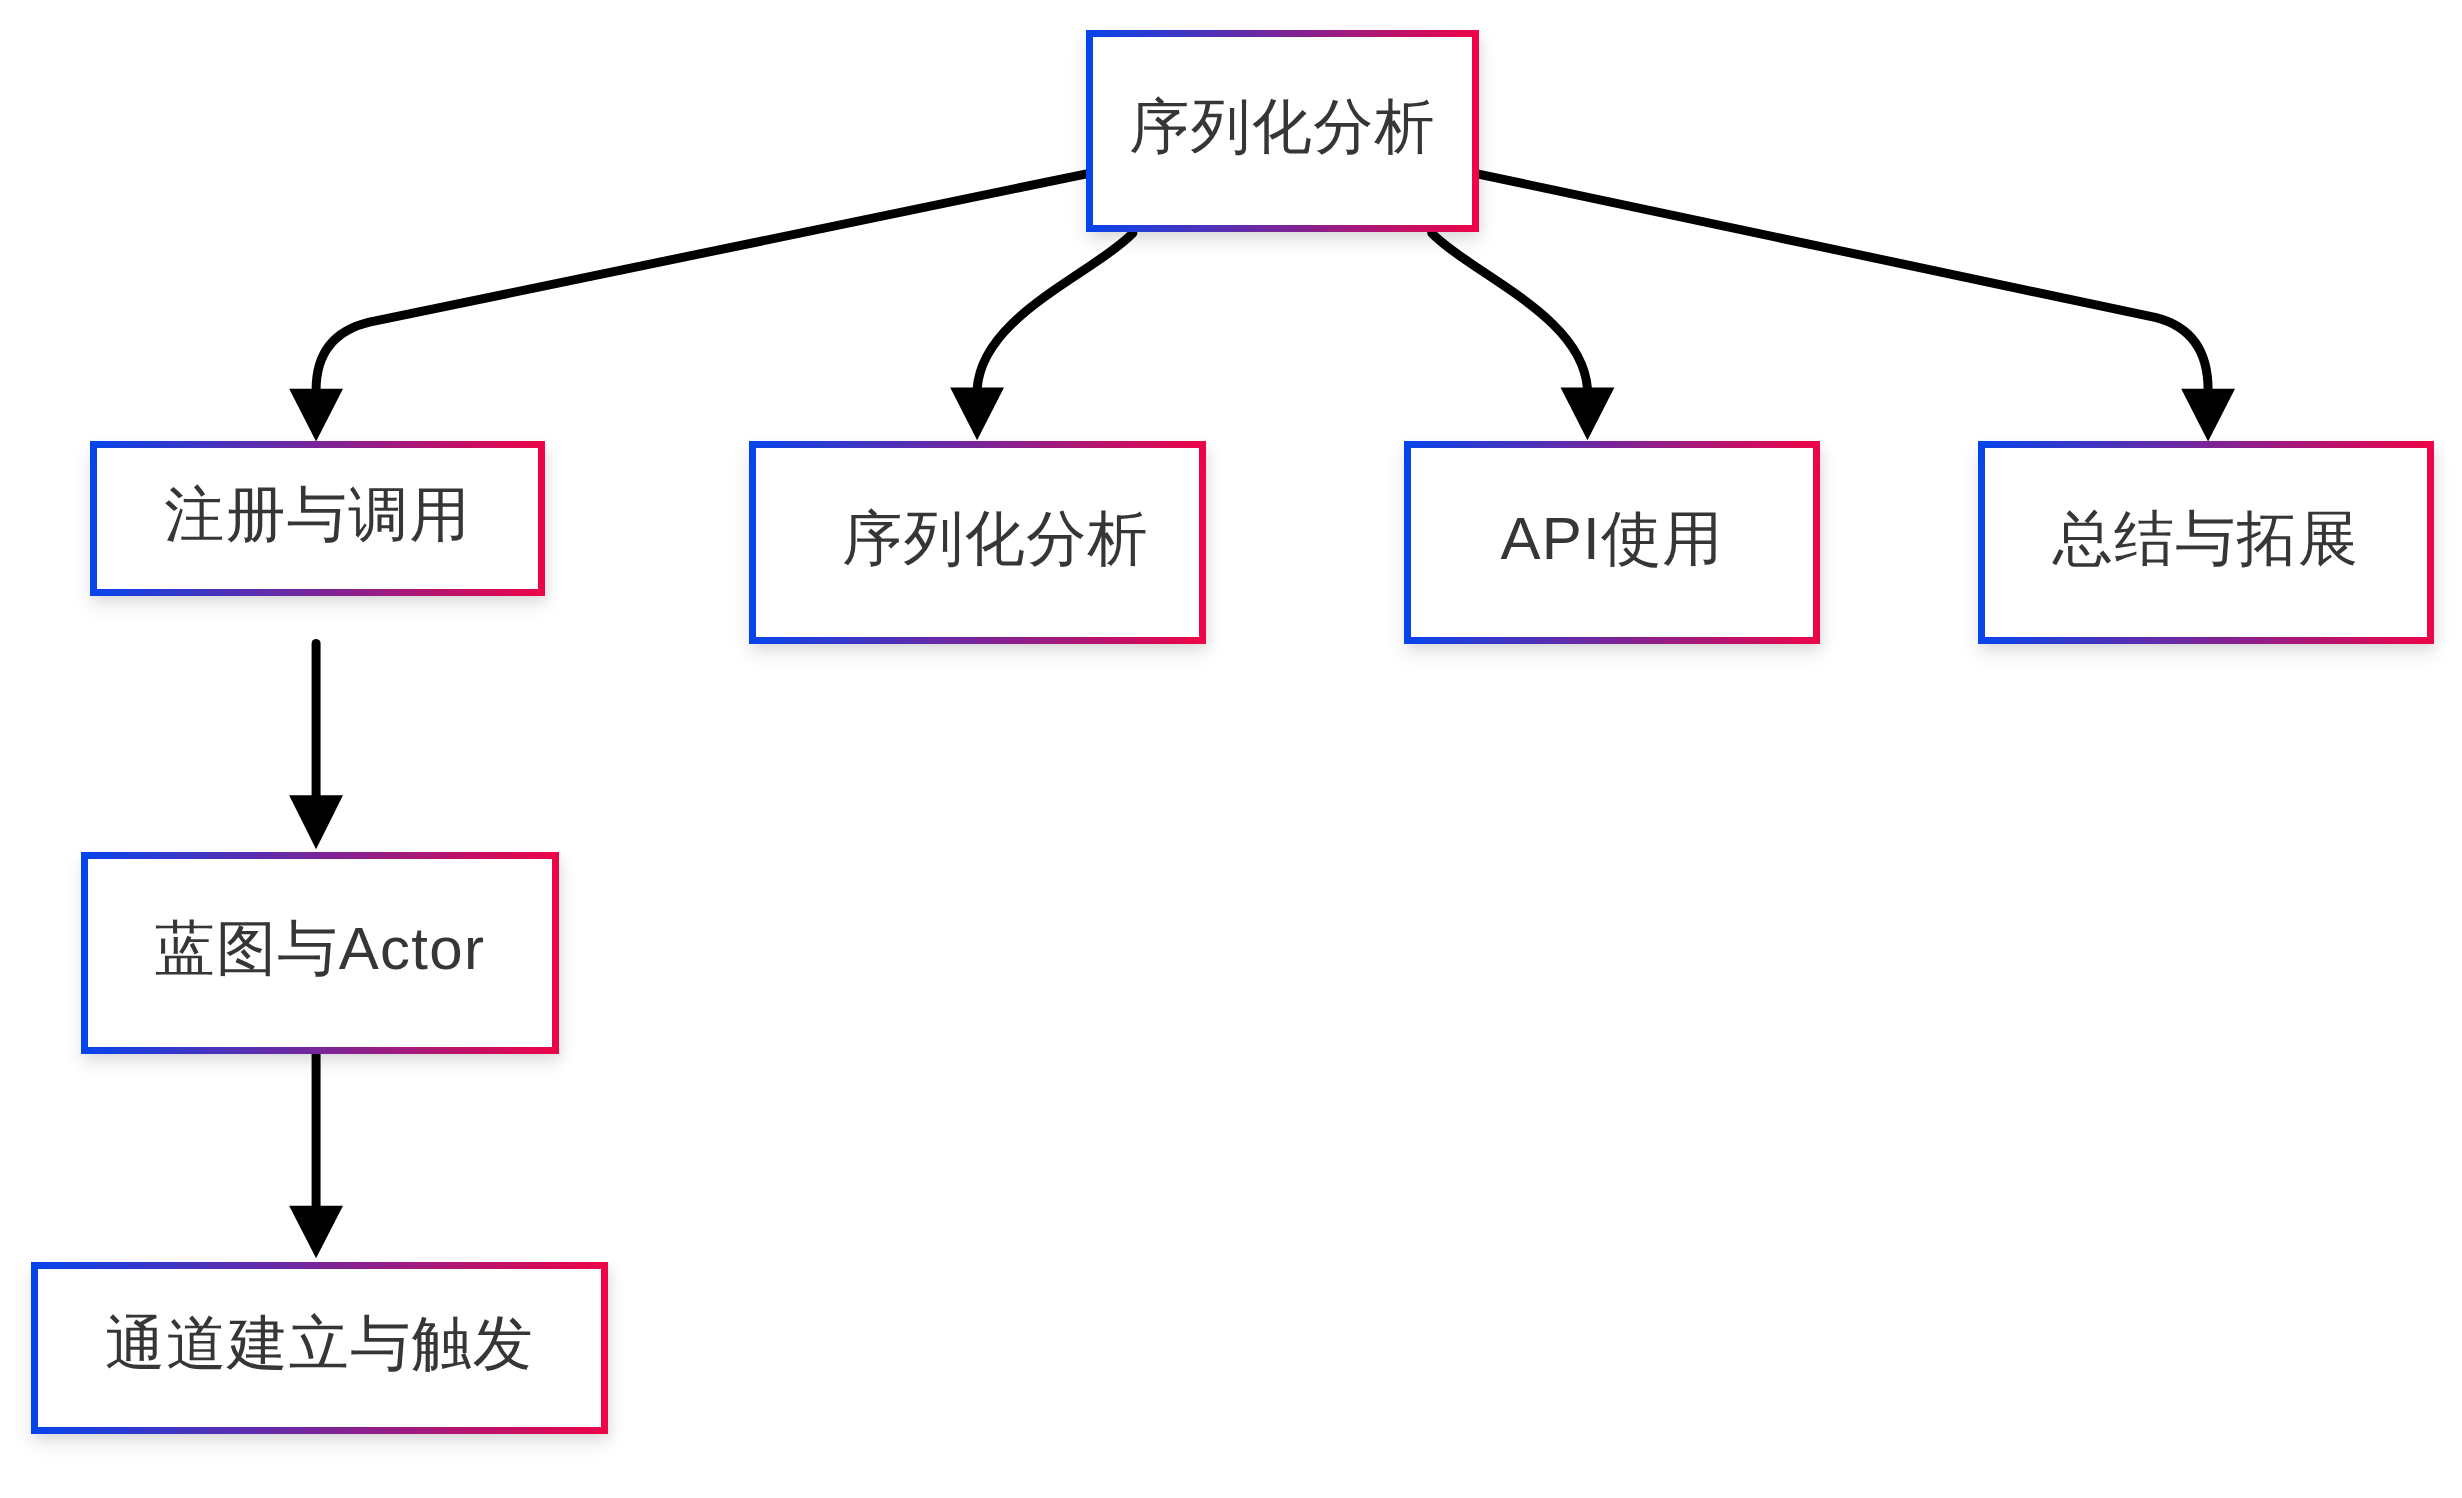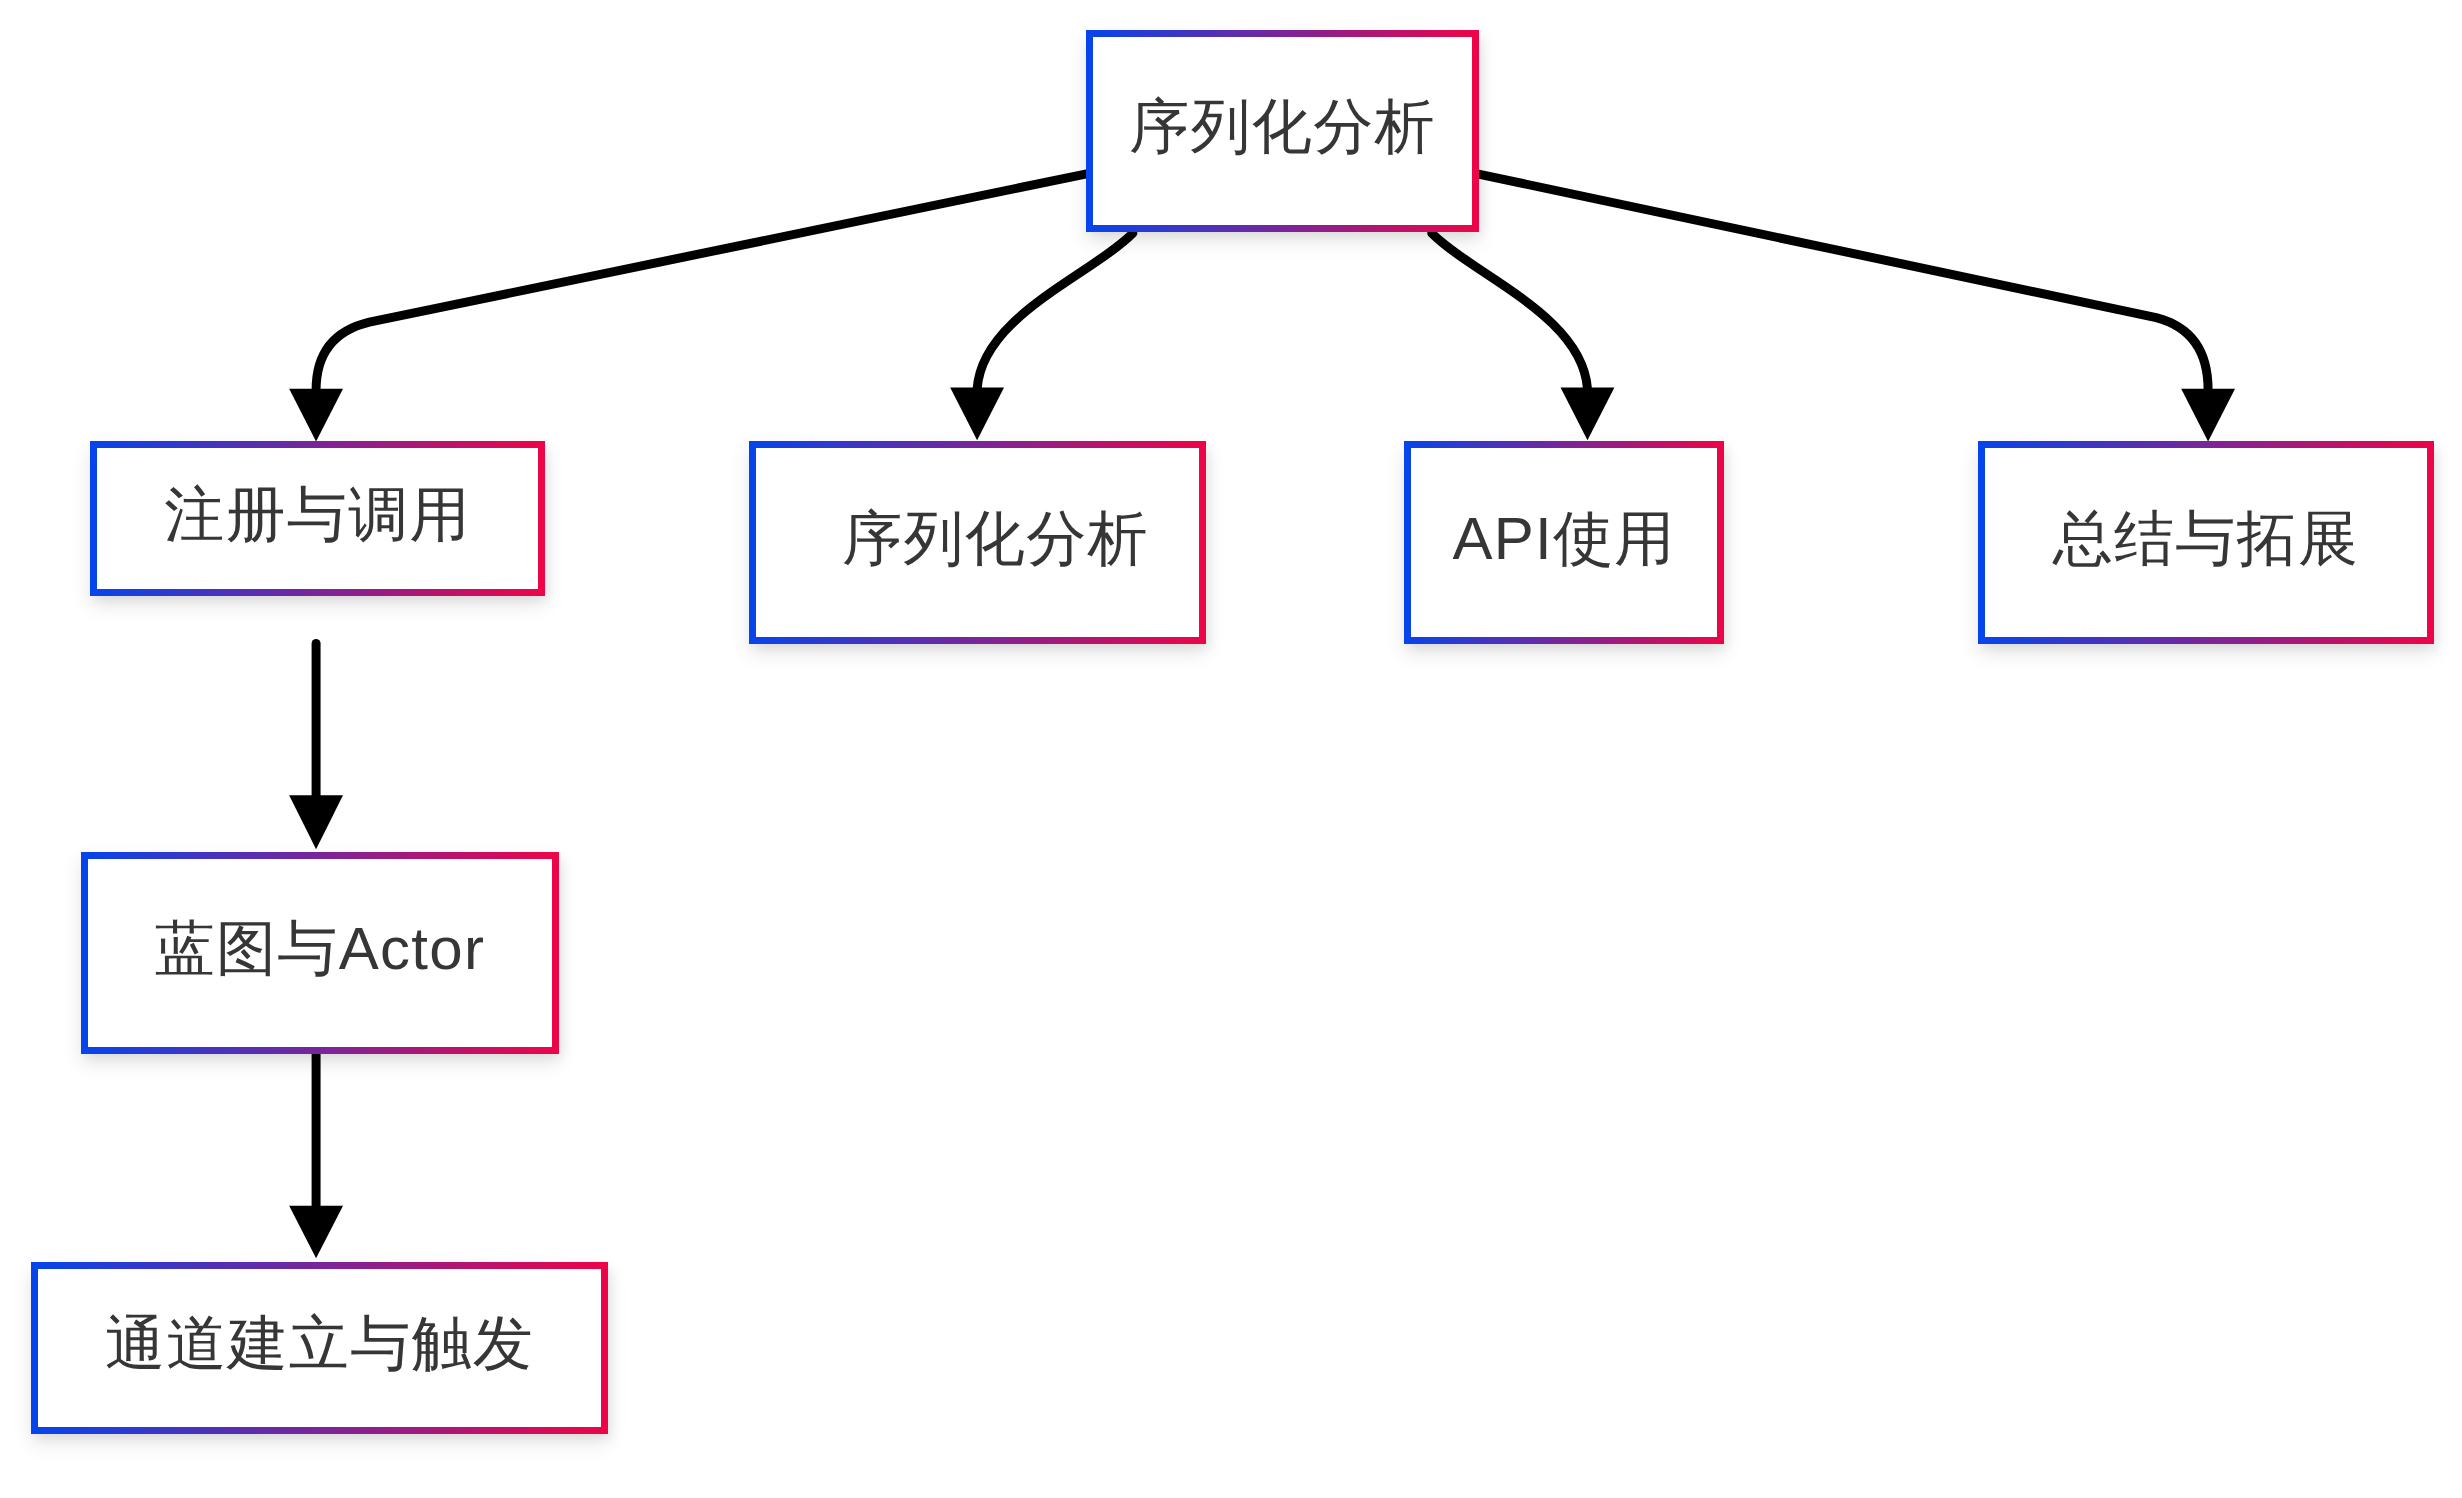--- a/index.html
+++ b/index.html
@@ -55,21 +55,21 @@
     line-height: 1;
     color: var(--text, #363636);
     letter-spacing: 1.3px;
     white-space: nowrap;
     transform: translateY(-3.8px);
   }
   
   .n-root { left: 1086px; top: 29.5px;   width: 393px; height: 202px; }
   .n-reg  { left: 90px;  top: 441px;  width: 455px; height: 155px; }
   .n-ser  { left: 749px; top: 441px;  width: 457px; height: 203px; padding-left: 36px; }
-  .n-api  { left: 1404px; top: 441px;  width: 320px; height: 203px; }
+  .n-api  { left: 1404px; top: 441px;  width: 416px; height: 203px; }
   .n-sum  { left: 1978px; top: 441px;  width: 456px; height: 203px; }
   .n-bp   { left: 81px;  top: 852px; width: 478px; height: 202px; }
   .n-ch   { left: 31px;   top: 1262px; width: 577px; height: 172px; }
 </style>
 </head>
 <body>
 
 <div class="canvas">
 
   <svg class="edges" viewBox="0 0 3840 2337" xmlns="http://www.w3.org/2000/svg">

